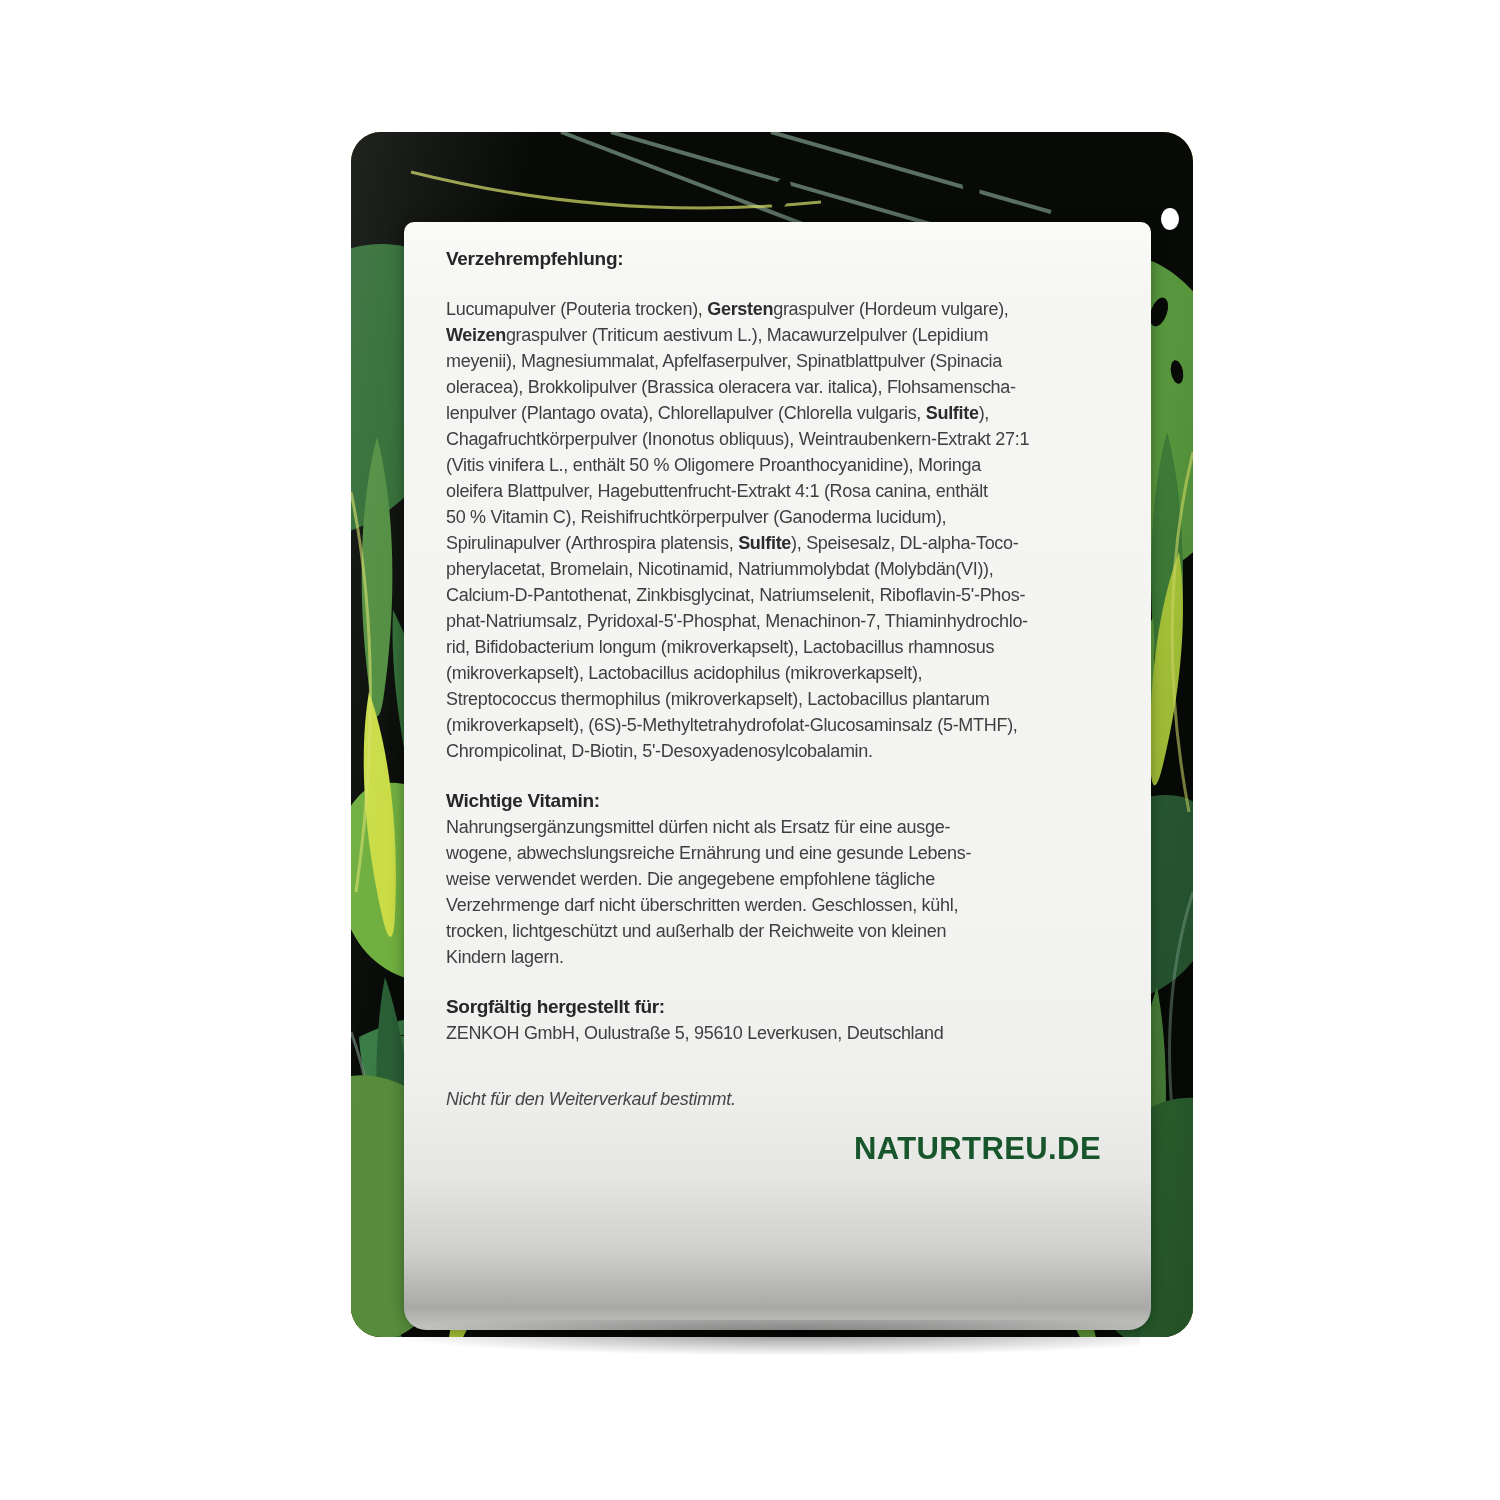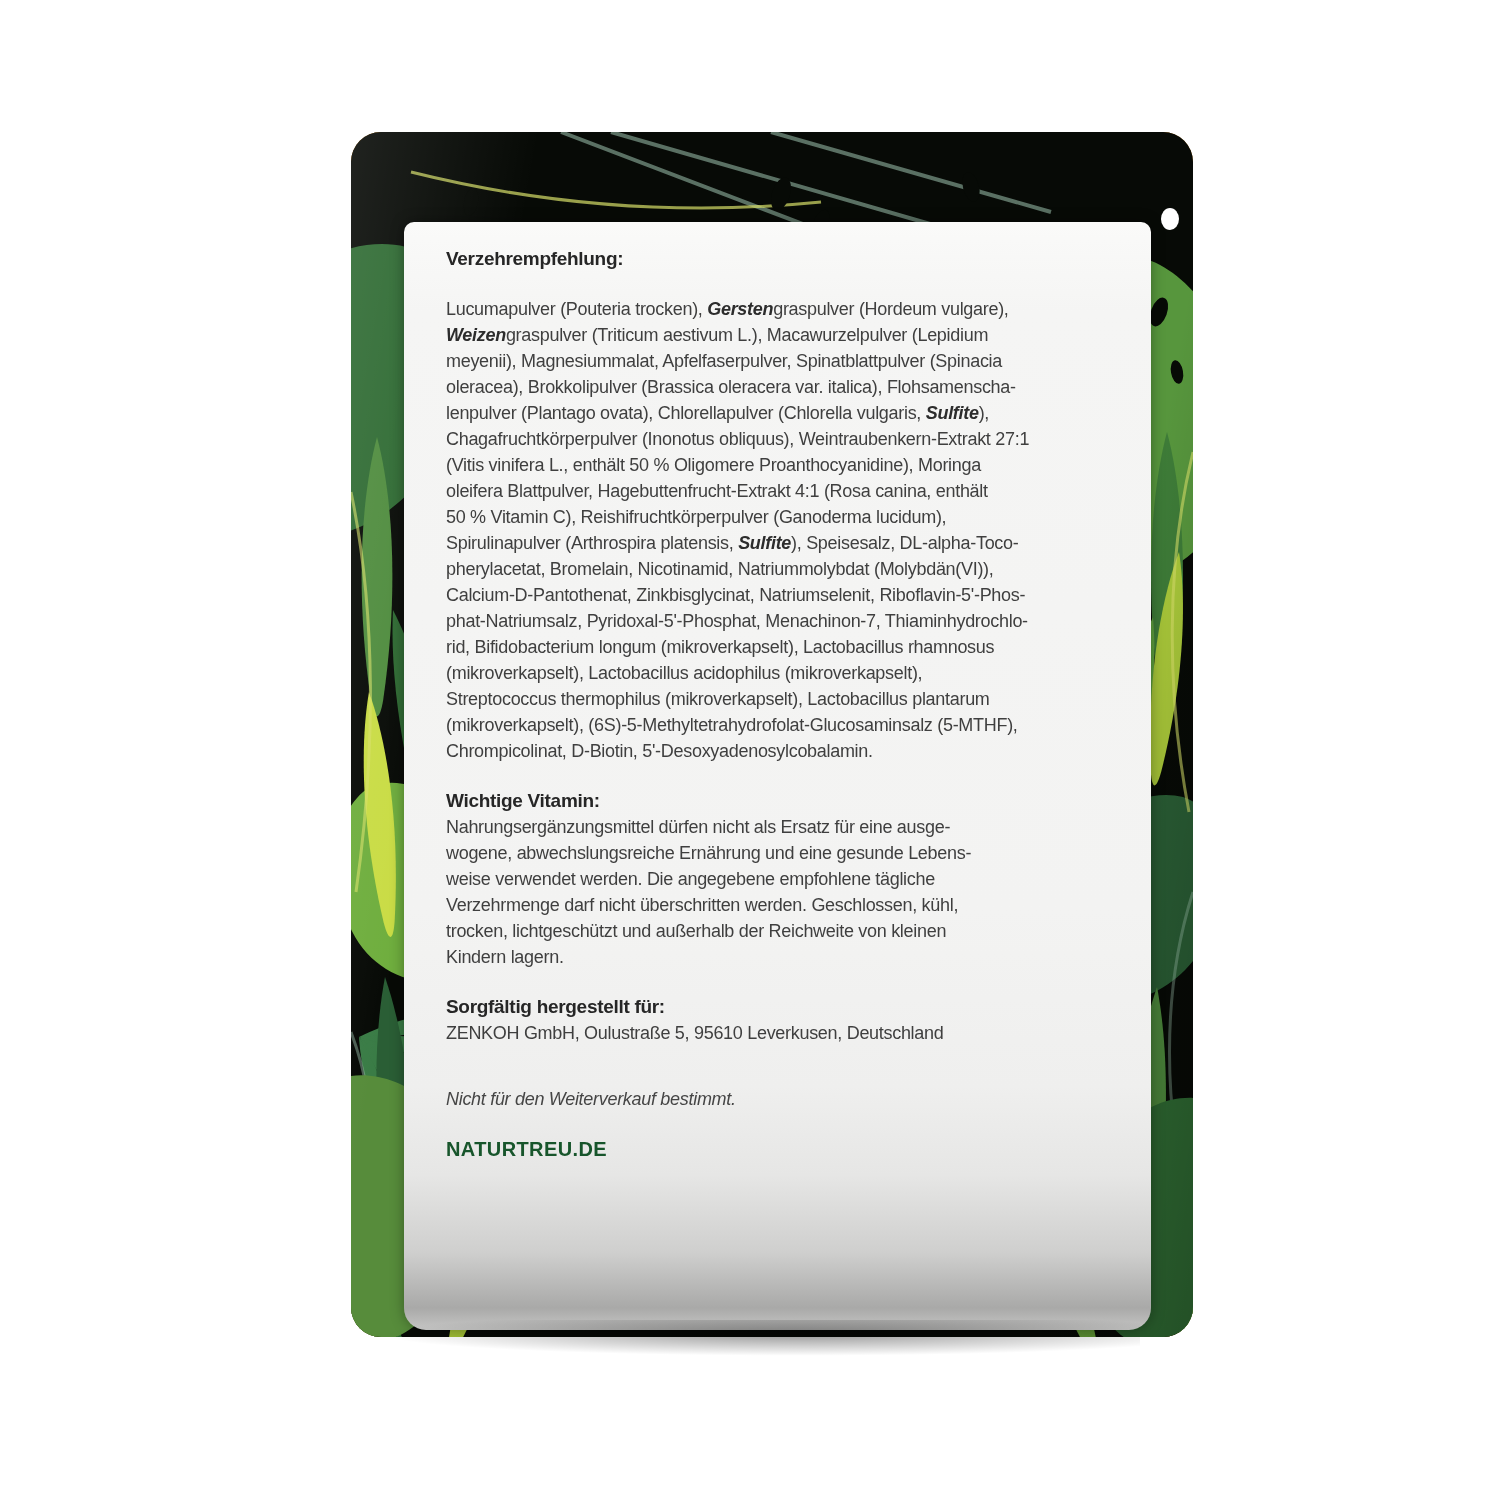--- a/index.html
+++ b/index.html
@@ -29,25 +29,25 @@
     font-size:18px;line-height:26px;letter-spacing:-0.3px;
   }
   .section{margin:0;}
   .section + .section{margin-top:24px;}
   .mt-resale{margin-top:40px !important;}
   .mt-webinfo{margin-top:36px !important;}
   .mt-site{margin-top:22px !important;}
   .heading{font-weight:bold;color:#262626;font-size:19px;display:block;}
   .body-text{white-space:pre-line;display:block;}
   .rich{white-space:pre-line;display:block;}
-  .b{font-weight:bold;color:#2c2c2c;font-style:italic;}
+  .b{font-weight:bold;color:#2c2c2c;}
   .italic-note{font-style:italic;color:#454545;}
   .site{
-    font-weight:bold;font-size:20px;letter-spacing:0.4px;line-height:30px;
-    color:#17552b;display:block;
+    font-weight:bold;font-size:31px;letter-spacing:0.4px;line-height:30px;
+    color:#17552b;display:block;text-align:right;
   }
   .notch{
     position:absolute;background:#ffffff;border-radius:50%;
     width:18px;height:22px;z-index:5;
   }
   .notch-left{left:321px;top:206px;}
   .notch-right{left:1161px;top:208px;}
   .pouch-shadow{
     position:absolute;left:380px;top:1320px;width:760px;height:36px;
     background:radial-gradient(ellipse at 55% 40%,rgba(0,0,0,0.40) 0%,rgba(0,0,0,0.16) 42%,rgba(0,0,0,0) 70%);

